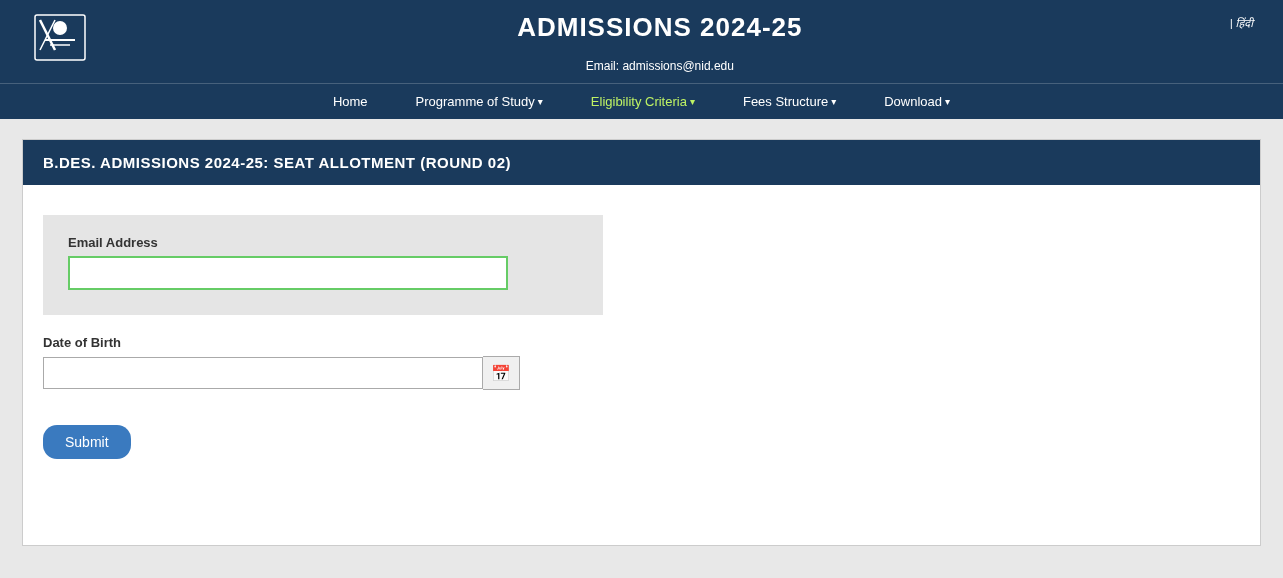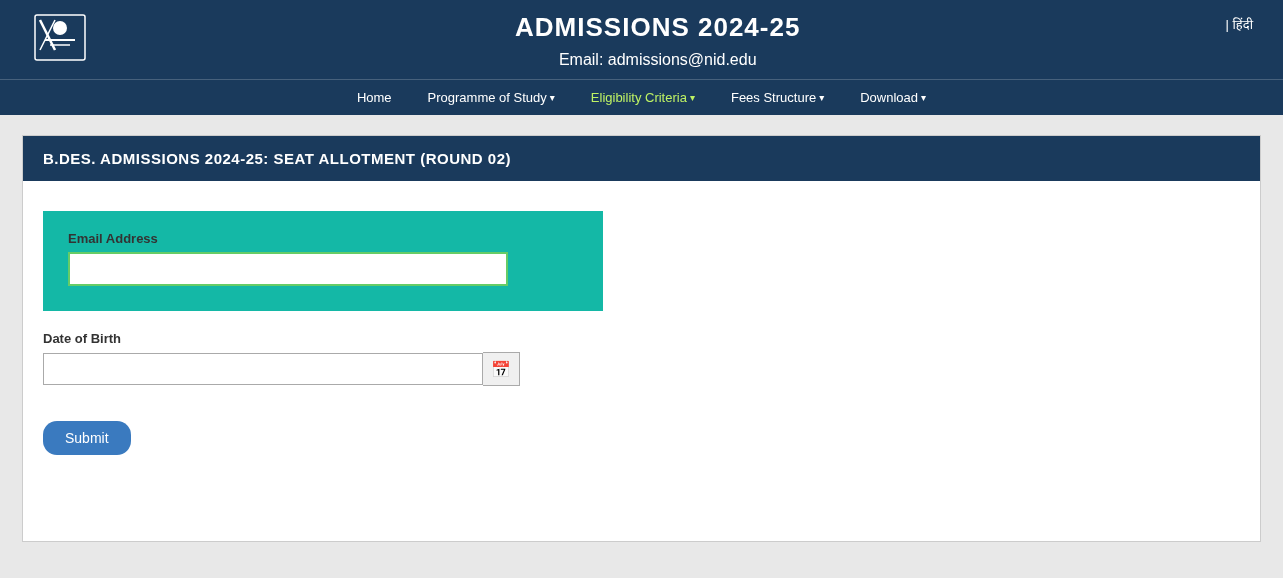--- a/index.html
+++ b/index.html
@@ -39,41 +39,42 @@
       text-align: center;
       flex: 1;
       padding-top: 2px;
     }
     .admissions-title {
       font-size: 26px;
       font-weight: bold;
       letter-spacing: 1px;
     }
     .header-contact {
-      font-size: 16px;
-      margin-top: 8px;
+      font-size: 12px;
+      margin-top: 16px;
       text-align: center;
     }
     .header-right {
-      font-size: 13px;
+      font-size: 11px;
       color: white;
       padding-top: 5px;
+      font-style: italic;
     }
     .header-right a {
       color: white;
       text-decoration: none;
     }
 
     
     .nav {
       background: #1a3a5c;
       border-top: 1px solid rgba(255,255,255,0.2);
       display: flex;
       justify-content: center;
-      gap: 0;
+      gap: 12px;
       padding: 0;
     }
     .nav-item {
       color: white;
       padding: 10px 18px;
       cursor: pointer;
       font-size: 13px;
       text-decoration: none;
       display: flex;
       align-items: center;
@@ -107,21 +108,21 @@
       font-weight: bold;
       letter-spacing: 0.5px;
     }
     .card-body {
       padding: 30px 20px;
       min-height: 360px;
     }
 
     
     .form-section {
-      background: #14b8a6;
+      background: #e5e5e5;
       padding: 20px 25px 25px 25px;
       display: inline-block;
       min-width: 560px;
     }
     .form-label {
       font-size: 13px;
       font-weight: bold;
       color: #333;
       margin-bottom: 6px;
       display: block;

